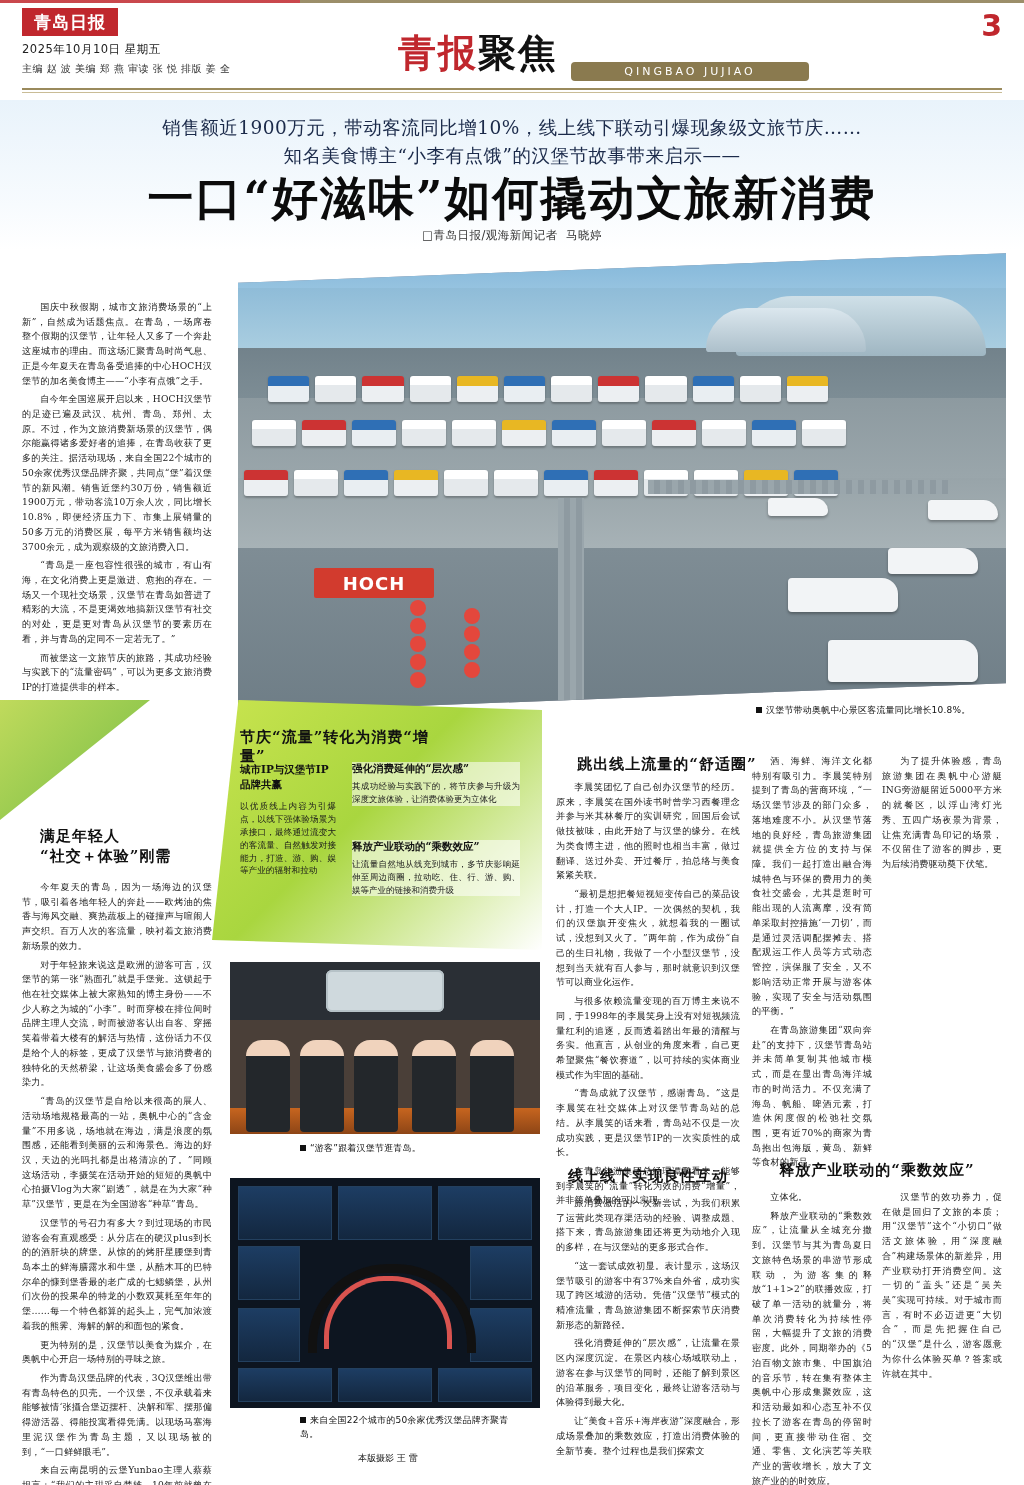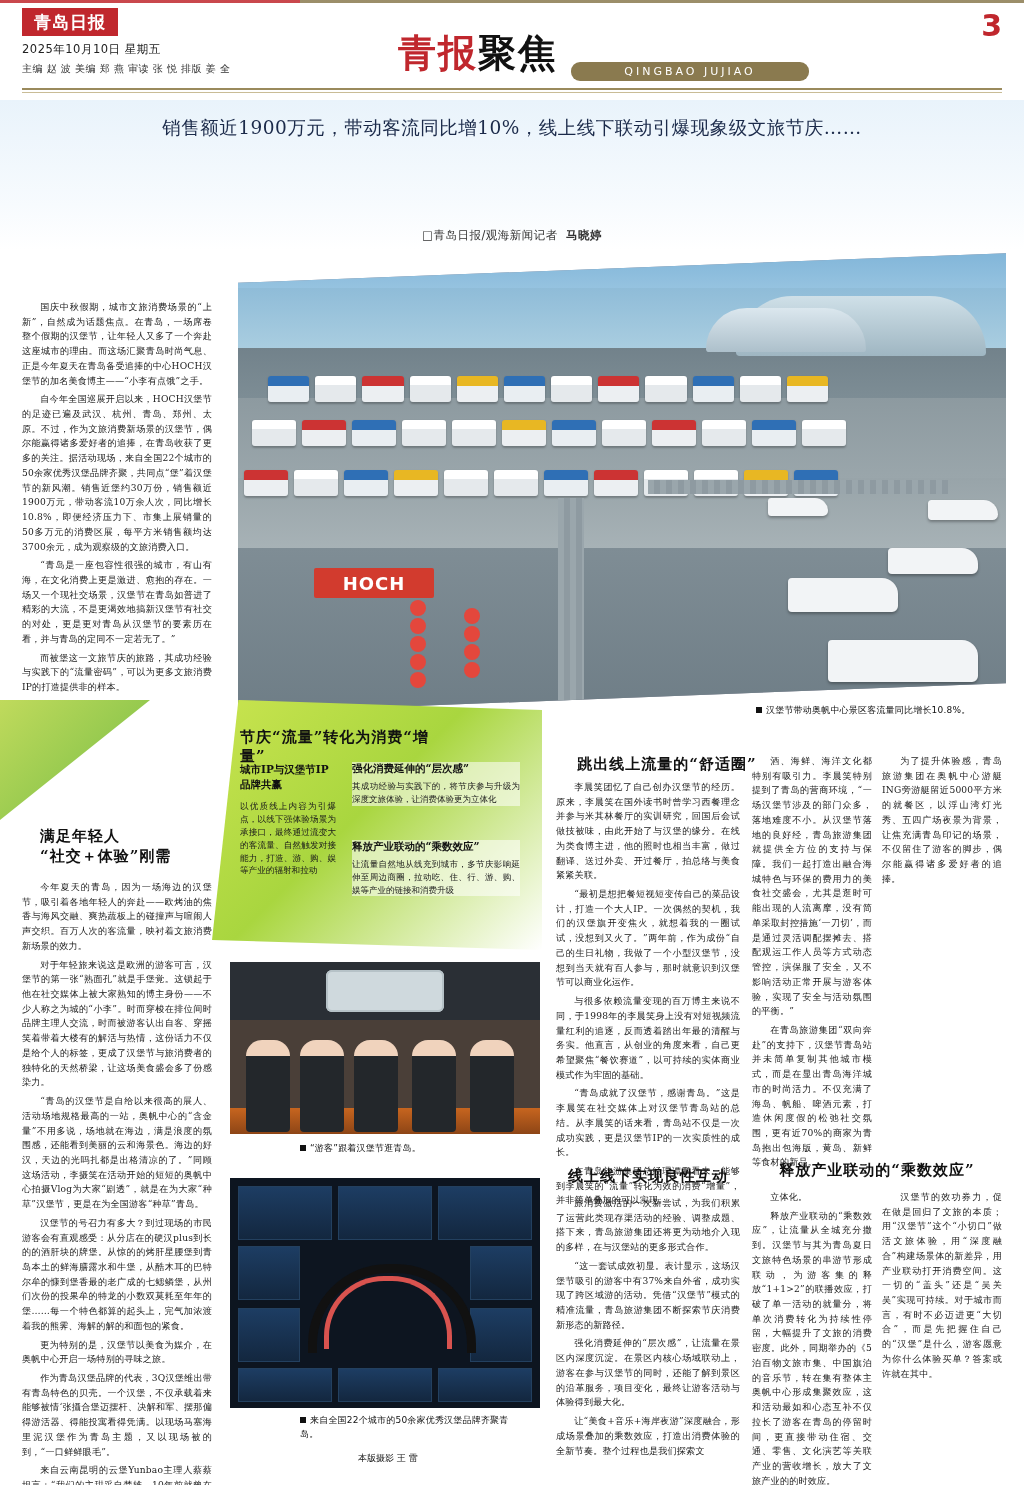--- a/index.html
+++ b/index.html
@@ -68,21 +68,21 @@
     position: absolute;
     left: 571px; top: 62px;
     width: 238px; height: 19px;
     background: #8a7a4f;
     color: #fff;
     font-size: 11px;
     letter-spacing: 3px;
     font-family: "DejaVu Sans", sans-serif;
     text-align: center;
     line-height: 19px;
-    border-radius: 9px;
+    border-radius: 4px;
   }
   .page-num {
     position: absolute;
     right: 22px; top: 8px;
     font-size: 30px;
     font-weight: bold;
     color: #c0272d;
     font-family: "DejaVu Sans", sans-serif;
   }
   .rule-top {
@@ -134,21 +134,21 @@
   .byline {
     position: absolute;
     left: 0; top: 128px;
     width: 1024px;
     text-align: center;
     font-size: 11.5px;
     color: #333;
     font-family: "DejaVu Sans", sans-serif;
     letter-spacing: .5px;
   }
-  .byline .nm { font-weight: bold; margin-left: 4px; }
+  .byline .nm { font-weight: normal; margin-left: 4px; }
 
   
   .col-text {
     position: absolute;
     font-size: 9.1px;
     line-height: 1.62;
     color: #1a1a1a;
     text-align: justify;
     font-family: "DejaVu Serif", serif;
     letter-spacing: .2px;
@@ -400,21 +400,23 @@
     </div>
     <div class="center-sub">QINGBAO  JUJIAO</div>
     <div class="page-num">3</div>
     <div class="rule-mid"></div>
     <div class="rule-thin"></div>
   </div>
 
   <div class="headline-wrap">
     <div class="shoulder">
       <span>销售额近1900万元，带动客流同比增10%，线上线下联动引爆现象级文旅节庆……</span>
-    </div>
+      <span class="l2">知名美食博主“小李有点饿”的汉堡节故事带来启示——</span>
+    </div>
+    <div class="main-head">一口“好滋味”如何撬动文旅新消费</div>
     <div class="byline">
       <span>□青岛日报/观海新闻记者</span>
       <span class="nm">马晓婷</span>
     </div>
   </div>
 
   <div class="photo" id="hero-photo">
     <div class="hero-inner">
       <div class="hh-sea"></div>
       <div class="hh-dome"></div>
@@ -579,21 +581,21 @@
     <p>“这一套试成效初显。表计显示，这场汉堡节吸引的游客中有37%来自外省，成功实现了跨区域游的活动。凭借“汉堡节”模式的精准流量，青岛旅游集团不断探索节庆消费新形态的新路径。</p>
     <p>强化消费延伸的“层次感”，让流量在景区内深度沉淀。在景区内核心场域联动上，游客在参与汉堡节的同时，还能了解到景区的沿革服务，项目变化，最终让游客活动与体验得到最大化。</p>
     <p>让“美食+音乐+海岸夜游”深度融合，形成场景叠加的乘数效应，打造出消费体验的全新节奏。整个过程也是我们探索文</p>
   </div>
 
   <div class="col-text" id="right-col-a">
     <p>酒、海鲜、海洋文化都特别有吸引力。李晨笑特别提到了青岛的营商环境，“一场汉堡节涉及的部门众多，落地难度不小。从汉堡节落地的良好经，青岛旅游集团就提供全方位的支持与保障。我们一起打造出融合海城特色与环保的费用力的美食社交盛会，尤其是逛时可能出现的人流离摩，没有简单采取封控措施‘一刀切’，而是通过灵活调配摆摊去、搭配观运工作人员等方式动态管控，演保服了安全，又不影响活动正常开展与游客体验，实现了安全与活动氛围的平衡。”</p>
     <p>在青岛旅游集团“双向奔赴”的支持下，汉堡节青岛站并未简单复制其他城市模式，而是在显出青岛海洋城市的时尚活力。不仅充满了海岛、帆船、啤酒元素，打造休闲度假的松弛社交氛围，更有近70%的商家为青岛抱出包海版，黄岛、新鲜等食材的新品。</p>
   </div>
   <div class="col-text" id="right-col-b">
-    <p>为了提升体验感，青岛旅游集团在奥帆中心游艇ING旁游艇留近5000平方米的就餐区，以浮山湾灯光秀、五四广场夜景为背景，让焦充满青岛印记的场景，不仅留住了游客的脚步，偶尔能赢得诸多爱好者的追捧。</p>
+    <p>为了提升体验感，青岛旅游集团在奥帆中心游艇ING旁游艇留近5000平方米的就餐区，以浮山湾灯光秀、五四广场夜景为背景，让焦充满青岛印记的场景，不仅留住了游客的脚步，更为后续消费驱动奠下伏笔。</p>
   </div>
 
   <div class="subhead center" id="sub-right">释放产业联动的“乘数效应”</div>
   <div class="col-text" id="right-col-c">
     <p>立体化。</p>
     <p>释放产业联动的“乘数效应”，让流量从全城充分撒到。汉堡节与其为青岛夏日文旅特色场景的串游节形成联动，为游客集的释放“1+1&gt;2”的联播效应，打破了单一活动的就量分，将单次消费转化为持续性停留，大幅提升了文旅的消费密度。此外，同期举办的《5泊百物文旅市集、中国旗泊的音乐节，转在集有整体主奥帆中心形成集聚效应，这和活动最如和心态互补不仅拉长了游客在青岛的停留时间，更直接带动住宿、交通、零售、文化演艺等关联产业的营收增长，放大了文旅产业的的时效应。</p>
   </div>
   <div class="col-text" id="right-col-d">
     <p>汉堡节的效功券力，促在做是回归了文旅的本质；用“汉堡节”这个“小切口”做活文旅体验，用“深度融合”构建场景体的新差异，用产业联动打开消费空间。这一切的“盖头”还是“吴关吴”实现可持续。对于城市而言，有时不必迈进更“大切合”，而是先把握住自己的“汉堡”是什么，游客愿意为你什么体验买单？答案或许就在其中。</p>
   </div>

